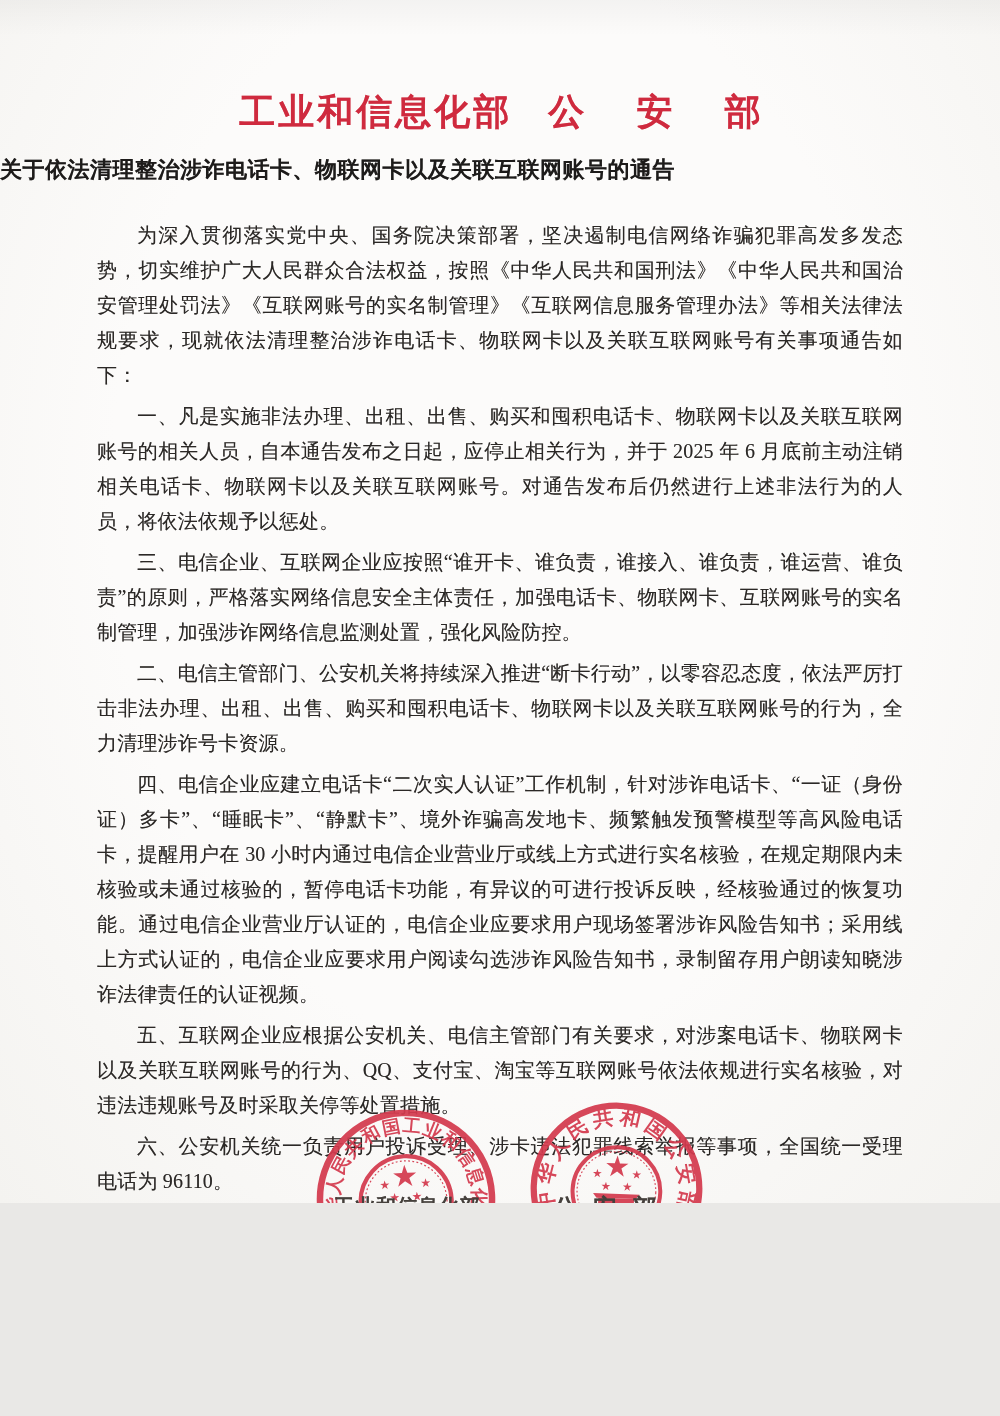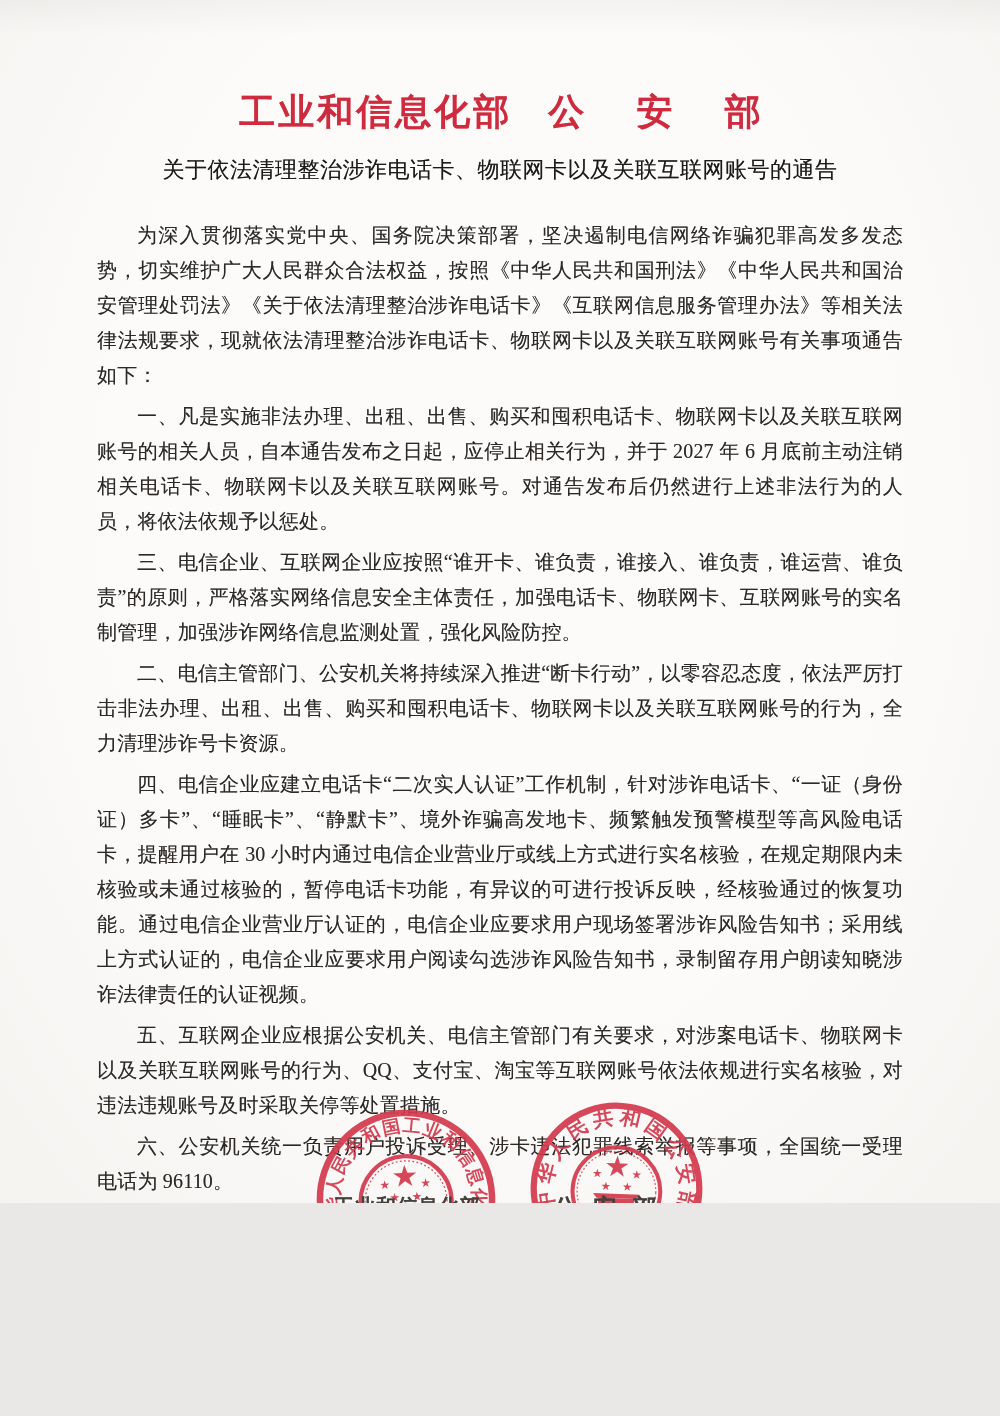--- a/index.html
+++ b/index.html
@@ -24,24 +24,23 @@
     font-size: 36px;
     line-height: 40px;
     font-weight: bold;
     color: var(--title-red, #cf2a3e);
     text-shadow: 0 0 0.5px rgba(207,42,62,0.55);
   }
   .agency.left { letter-spacing: 3px; }
   .agency.right { letter-spacing: 1.45em; margin-right: -1.45em; }
   .doc-title {
     margin: 24px 0 0 0;
-    text-align: center;
     font-size: 22px;
     line-height: 28px;
-    font-weight: normal;
+    font-weight: bold;
     letter-spacing: 0.5px;
     color: #1d1b1a;
     text-shadow: 0 0 0.5px rgba(0,0,0,0.5);
   }
   .body-text {
     margin-top: 34px;
     padding: 0 97px;
   }
   .body-text p.para {
     margin: 0 0 6px 0;
@@ -109,23 +108,23 @@
 
   <header class="agency-row">
     <span class="agency left">工业和信息化部</span>
     <span class="agency right">公安部</span>
   </header>
 
   <h1 class="doc-title">关于依法清理整治涉诈电话卡、物联网卡以及关联互联网账号的通告</h1>
 
   <main class="body-text">
 
-      <p class="para">为深入贯彻落实党中央、国务院决策部署，坚决遏制电信网络诈骗犯罪高发多发态势，切实维护广大人民群众合法权益，按照《中华人民共和国刑法》《中华人民共和国治安管理处罚法》《关于依法清理整治涉诈电话卡》《互联网信息服务管理办法》等相关法律法规要求，现就依法清理整治涉诈电话卡、物联网卡以及关联互联网账号有关事项通告如下：</p>
+      <p class="para">为深入贯彻落实党中央、国务院决策部署，坚决遏制电信网络诈骗犯罪高发多发态势，切实维护广大人民群众合法权益，按照《中华人民共和国刑法》《中华人民共和国治安管理处罚法》《互联网账号的实名制管理》《互联网信息服务管理办法》等相关法律法规要求，现就依法清理整治涉诈电话卡、物联网卡以及关联互联网账号有关事项通告如下：</p>
 
-      <p class="para">一、凡是实施非法办理、出租、出售、购买和囤积电话卡、物联网卡以及关联互联网账号的相关人员，自本通告发布之日起，应停止相关行为，并于 2027 年 6 月底前主动注销相关电话卡、物联网卡以及关联互联网账号。对通告发布后仍然进行上述非法行为的人员，将依法依规予以惩处。</p>
+      <p class="para">一、凡是实施非法办理、出租、出售、购买和囤积电话卡、物联网卡以及关联互联网账号的相关人员，自本通告发布之日起，应停止相关行为，并于 2025 年 6 月底前主动注销相关电话卡、物联网卡以及关联互联网账号。对通告发布后仍然进行上述非法行为的人员，将依法依规予以惩处。</p>
 
       <p class="para">三、电信企业、互联网企业应按照“谁开卡、谁负责，谁接入、谁负责，谁运营、谁负责”的原则，严格落实网络信息安全主体责任，加强电话卡、物联网卡、互联网账号的实名制管理，加强涉诈网络信息监测处置，强化风险防控。</p>
 
       <p class="para">二、电信主管部门、公安机关将持续深入推进“断卡行动”，以零容忍态度，依法严厉打击非法办理、出租、出售、购买和囤积电话卡、物联网卡以及关联互联网账号的行为，全力清理涉诈号卡资源。</p>
 
       <p class="para">四、电信企业应建立电话卡“二次实人认证”工作机制，针对涉诈电话卡、“一证（身份证）多卡”、“睡眠卡”、“静默卡”、境外诈骗高发地卡、频繁触发预警模型等高风险电话卡，提醒用户在 30 小时内通过电信企业营业厅或线上方式进行实名核验，在规定期限内未核验或未通过核验的，暂停电话卡功能，有异议的可进行投诉反映，经核验通过的恢复功能。通过电信企业营业厅认证的，电信企业应要求用户现场签署涉诈风险告知书；采用线上方式认证的，电信企业应要求用户阅读勾选涉诈风险告知书，录制留存用户朗读知晓涉诈法律责任的认证视频。</p>
 
       <p class="para">五、互联网企业应根据公安机关、电信主管部门有关要求，对涉案电话卡、物联网卡以及关联互联网账号的行为、QQ、支付宝、淘宝等互联网账号依法依规进行实名核验，对违法违规账号及时采取关停等处置措施。</p>
 
       <p class="para">六、公安机关统一负责用户投诉受理、涉卡违法犯罪线索举报等事项，全国统一受理电话为 96110。</p>

